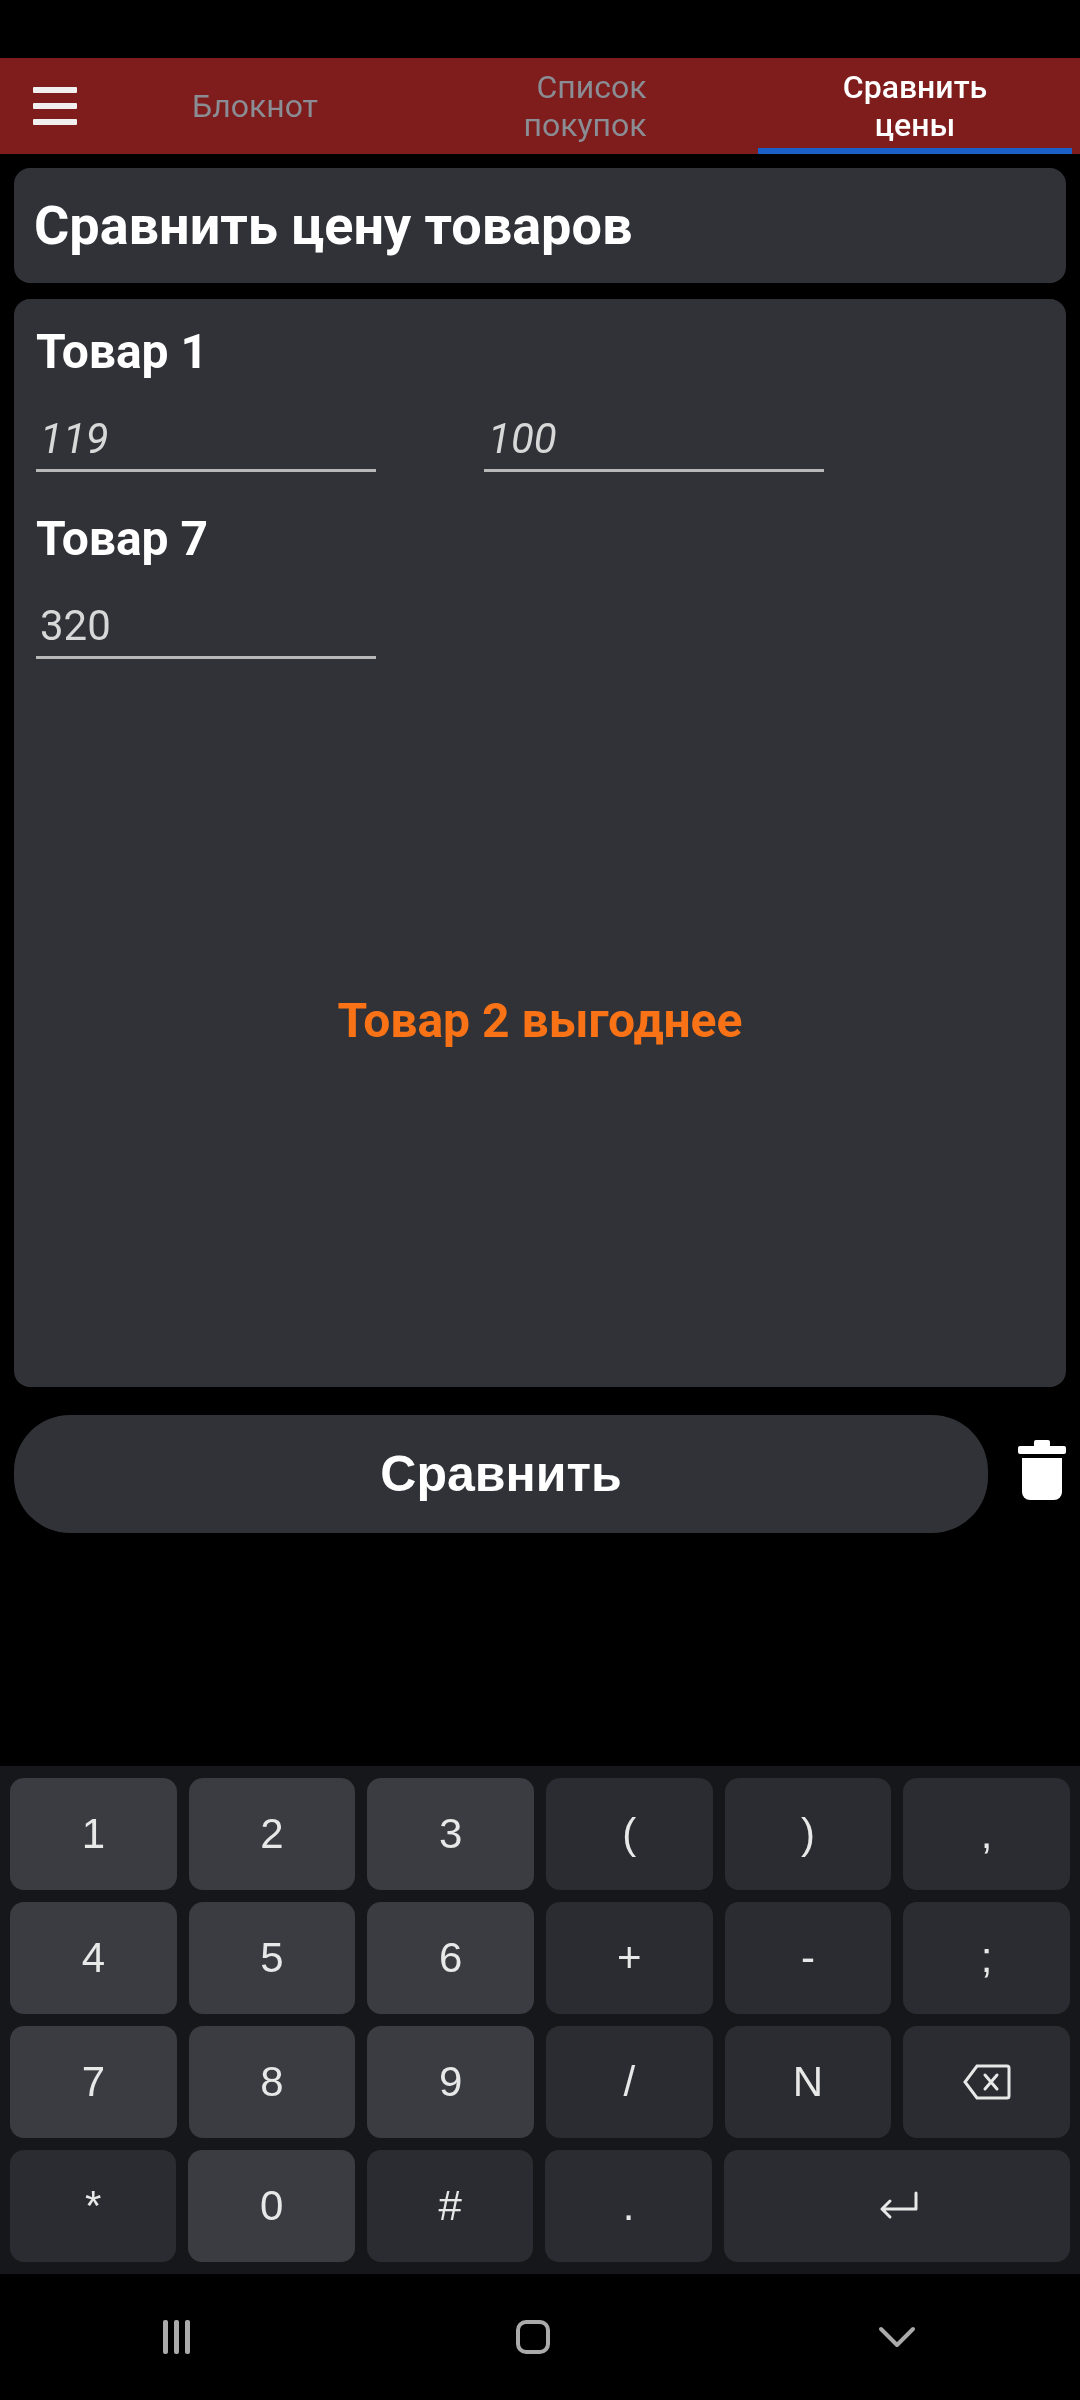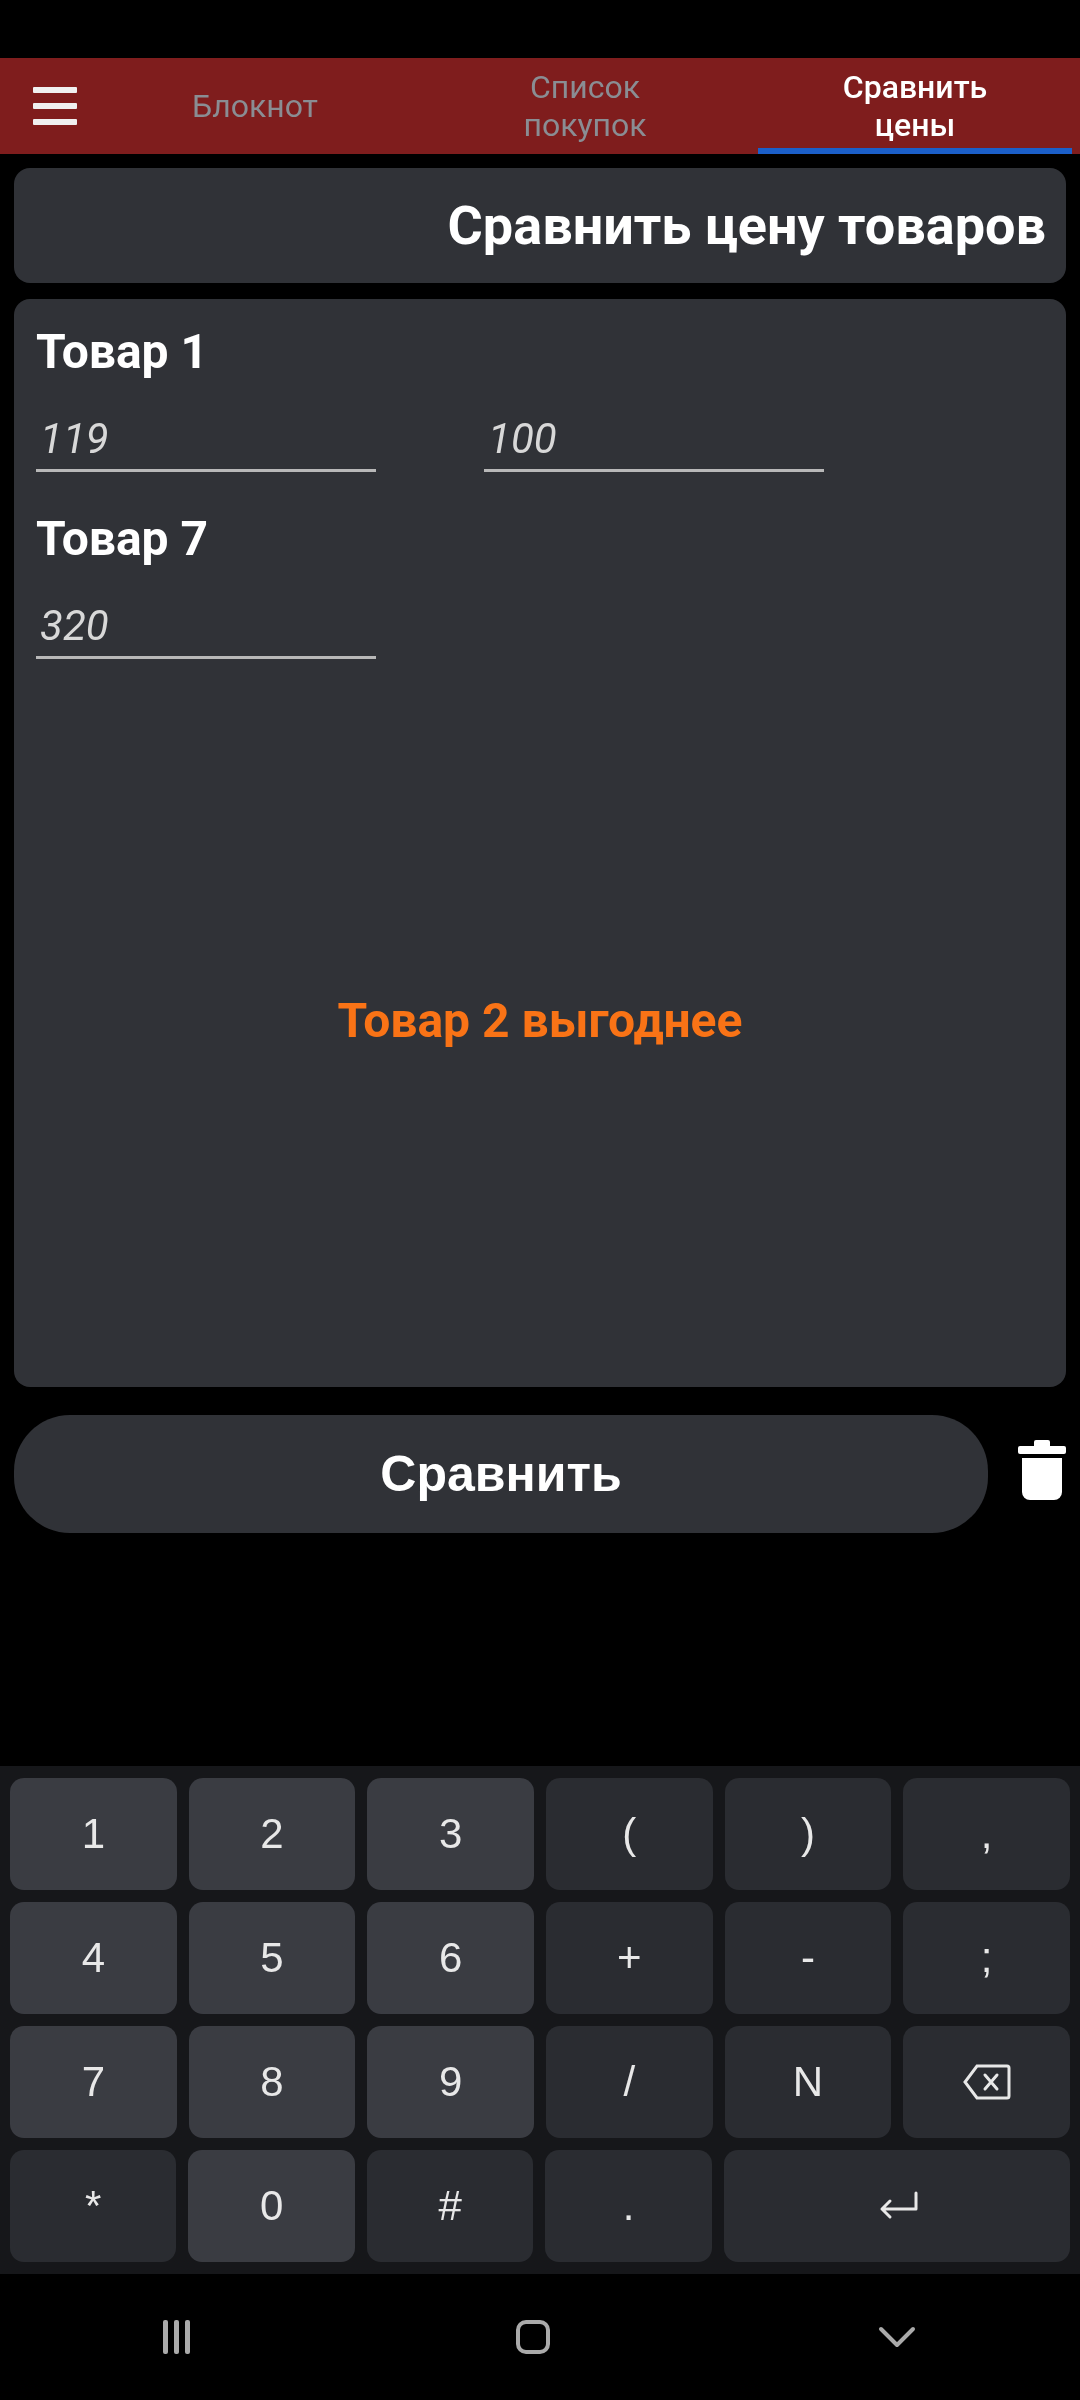--- a/index.html
+++ b/index.html
@@ -66,21 +66,21 @@
       height: 6px;
       background: #1b5fc9;
     }
     .content {
       padding: 14px;
     }
     .title-card {
       background: #303237;
       border-radius: 16px;
       padding: 26px 20px;
-      text-align: right;
+      text-align: left;
       font-size: 54px;
       font-weight: 700;
       color: #fff;
       margin-bottom: 16px;
     }
     .compare-card {
       background: #303237;
       border-radius: 16px;
       padding: 24px 22px 84px 22px;
       height: 1088px;
@@ -114,21 +114,20 @@
       display: flex;
       gap: 120px;
       margin-bottom: 38px;
     }
     .input-field-wide {
       flex: 1;
       border: none;
       border-bottom: 3px solid #b8b8b8;
       background: transparent;
       font-size: 42px;
-      font-style: italic;
       color: #d8d8d8;
       padding: 6px 4px;
       font-family: inherit;
     }
     .input-field-wide.first {
       max-width: 340px;
       flex: 0 0 340px;
     }
     .input-field-wide.focused {
       border-bottom-color: #d4c5e4;
@@ -260,21 +259,21 @@
   <div class="menu-icon">
     <div class="bar"></div>
     <div class="bar"></div>
     <div class="bar"></div>
   </div>
   <div class="tabs">
     <div class="tab">
       <span>Блокнот</span>
     </div>
     <div class="tab">
-      <span style="white-space:pre-line;">Список
+      <span style="white-space:pre-line;text-align:right;">Список
 покупок</span>
     </div>
     <div class="tab active">
       <span style="white-space:pre-line;">Сравнить
 цены</span>
     </div>
   </div>
 </div>
 
 <div class="content">

